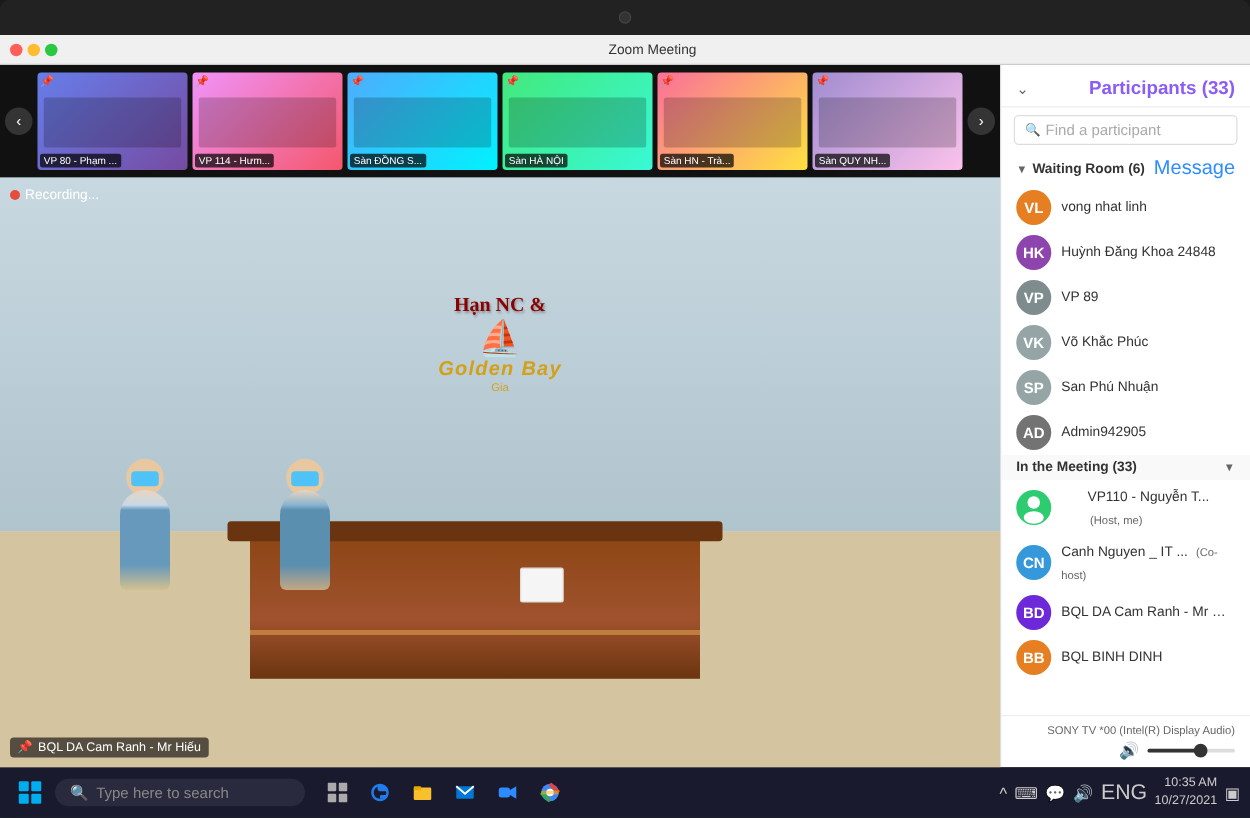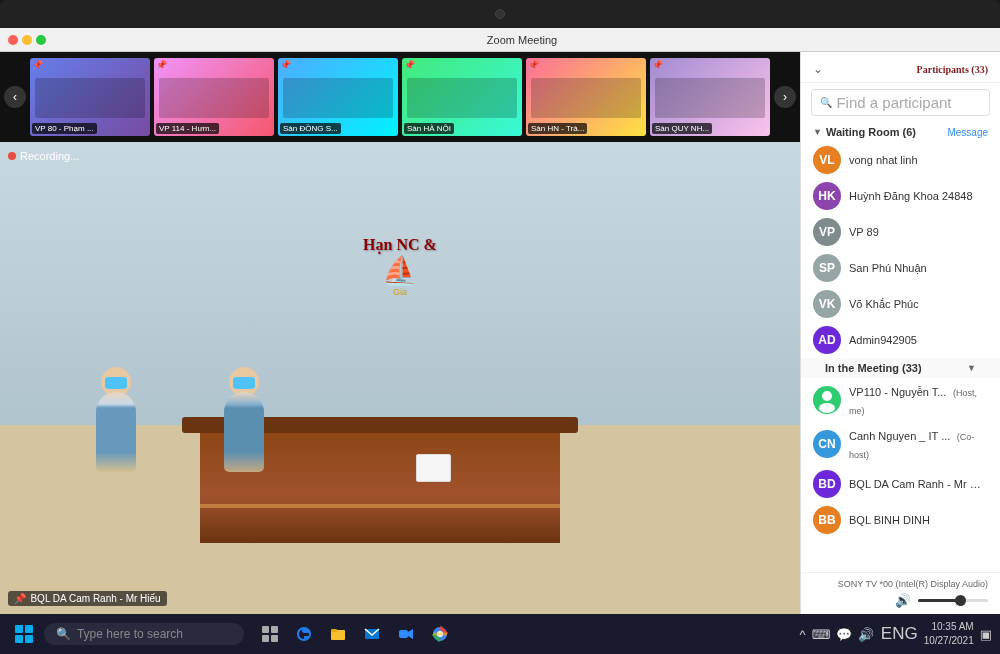--- a/index.html
+++ b/index.html
@@ -334,43 +334,42 @@
       border-bottom: 1px solid #eee;
     }
 
     .panel-collapse {
       color: #666;
       font-size: 12px;
       cursor: pointer;
     }
 
     .panel-title {
-      font-size: 10px;
+      font-size: 15px;
       font-weight: 600;
-      color: #7f1d1d;
-      font-family: Liberation Serif, serif;
+      color: #8b5cf6;
     }
 
     .search-box {
       margin: 6px 10px;
       padding: 4px 8px;
       border: 1px solid #ddd;
       border-radius: 4px;
       display: flex;
       align-items: center;
       gap: 4px;
     }
 
     .search-icon-small {
       color: #999;
       font-size: 10px;
     }
 
     .search-placeholder {
-      font-size: 15px;
+      font-size: 12px;
       color: #aaa;
     }
 
     .waiting-room-header {
       padding: 4px 12px;
       display: flex;
       align-items: center;
       justify-content: space-between;
       cursor: pointer;
     }
@@ -378,21 +377,21 @@
     .waiting-label {
       font-size: 11px;
       font-weight: 600;
       color: #333;
       display: flex;
       align-items: center;
       gap: 4px;
     }
 
     .message-btn {
-      font-size: 10px;
+      font-size: 16px;
       color: #2d8cff;
       cursor: pointer;
     }
 
     .participant-list {
       flex: 1;
       overflow-y: auto;
     }
 
     .participant-item {
@@ -424,21 +423,21 @@
       text-overflow: ellipsis;
     }
 
     .participant-badge {
       font-size: 9px;
       color: #666;
       margin-left: 2px;
     }
 
     .section-divider {
-      padding: 4px 24px;
+      padding: 4px 12px;
       font-size: 11px;
       font-weight: 600;
       color: #333;
       background: #f9f9f9;
       display: flex;
       align-items: center;
       justify-content: space-between;
       cursor: pointer;
     }
 
@@ -704,20 +703,21 @@
         <div class="main-video">
           <div class="main-video-content">
             <div class="office-scene">
 
               <div class="wall-bg"></div>
               <div class="floor-bg"></div>
 
               <div class="golden-bay-logo">
                 <div class="logo-text-vn">Hạn NC &amp;</div>
                 <span class="logo-sail">⛵</span>
+                <div class="logo-name">Golden Bay</div>
                 <div class="logo-subtitle">Gia</div>
               </div>
 
               <div class="reception-desk">
                 <div class="desk-top"></div>
                 <div class="desk-stripe"></div>
               </div>
 
               <div class="box-on-desk"></div>
 
@@ -777,45 +777,45 @@
           </div>
           <div class="participant-item">
             <div class="participant-avatar" style="background:#8e44ad;">HK</div>
             <span class="participant-name">Huỳnh Đăng Khoa 24848</span>
           </div>
           <div class="participant-item">
             <div class="participant-avatar" style="background:#7f8c8d;">VP</div>
             <span class="participant-name">VP 89</span>
           </div>
           <div class="participant-item">
+            <div class="participant-avatar" style="background:#95a5a6;">VK</div>
+            <span class="participant-name">Võ Khắc Phúc</span>
+          </div>
+          <div class="participant-item">
             <div class="participant-avatar" style="background:#95a5a6;">SP</div>
             <span class="participant-name">San Phú Nhuận</span>
           </div>
           <div class="participant-item">
-            <div class="participant-avatar" style="background:#95a5a6;">VK</div>
-            <span class="participant-name">Võ Khắc Phúc</span>
-          </div>
-          <div class="participant-item">
-            <div class="participant-avatar" style="background:#6d28d9;">AD</div>
+            <div class="participant-avatar" style="background:#737373;">AD</div>
             <span class="participant-name">Admin942905</span>
           </div>
 
           <div class="section-divider">
             <span>In the Meeting (33)</span>
             <span class="chevron-icon">▼</span>
           </div>
 
           <div class="participant-item">
             <div class="participant-avatar" style="background:#2ecc71;">
               <svg width="28" height="28" viewBox="0 0 28 28">
                   <circle cx="14" cy="10" r="5" fill="#fff"></circle>
                   <ellipse cx="14" cy="22" rx="8" ry="5" fill="#fff"></ellipse>
                 </svg>
             </div>
-            <div style="overflow:hidden;">
+            <div style="overflow:hidden;margin-left:21px;">
               <span class="participant-name">VP110 - Nguyễn T...</span>
               <span class="participant-badge">(Host, me)</span>
             </div>
           </div>
           <div class="participant-item">
             <div class="participant-avatar" style="background:#3498db;">CN</div>
             <div style="overflow:hidden;">
               <span class="participant-name">Canh Nguyen _ IT ...</span>
               <span class="participant-badge">(Co-host)</span>
             </div>

